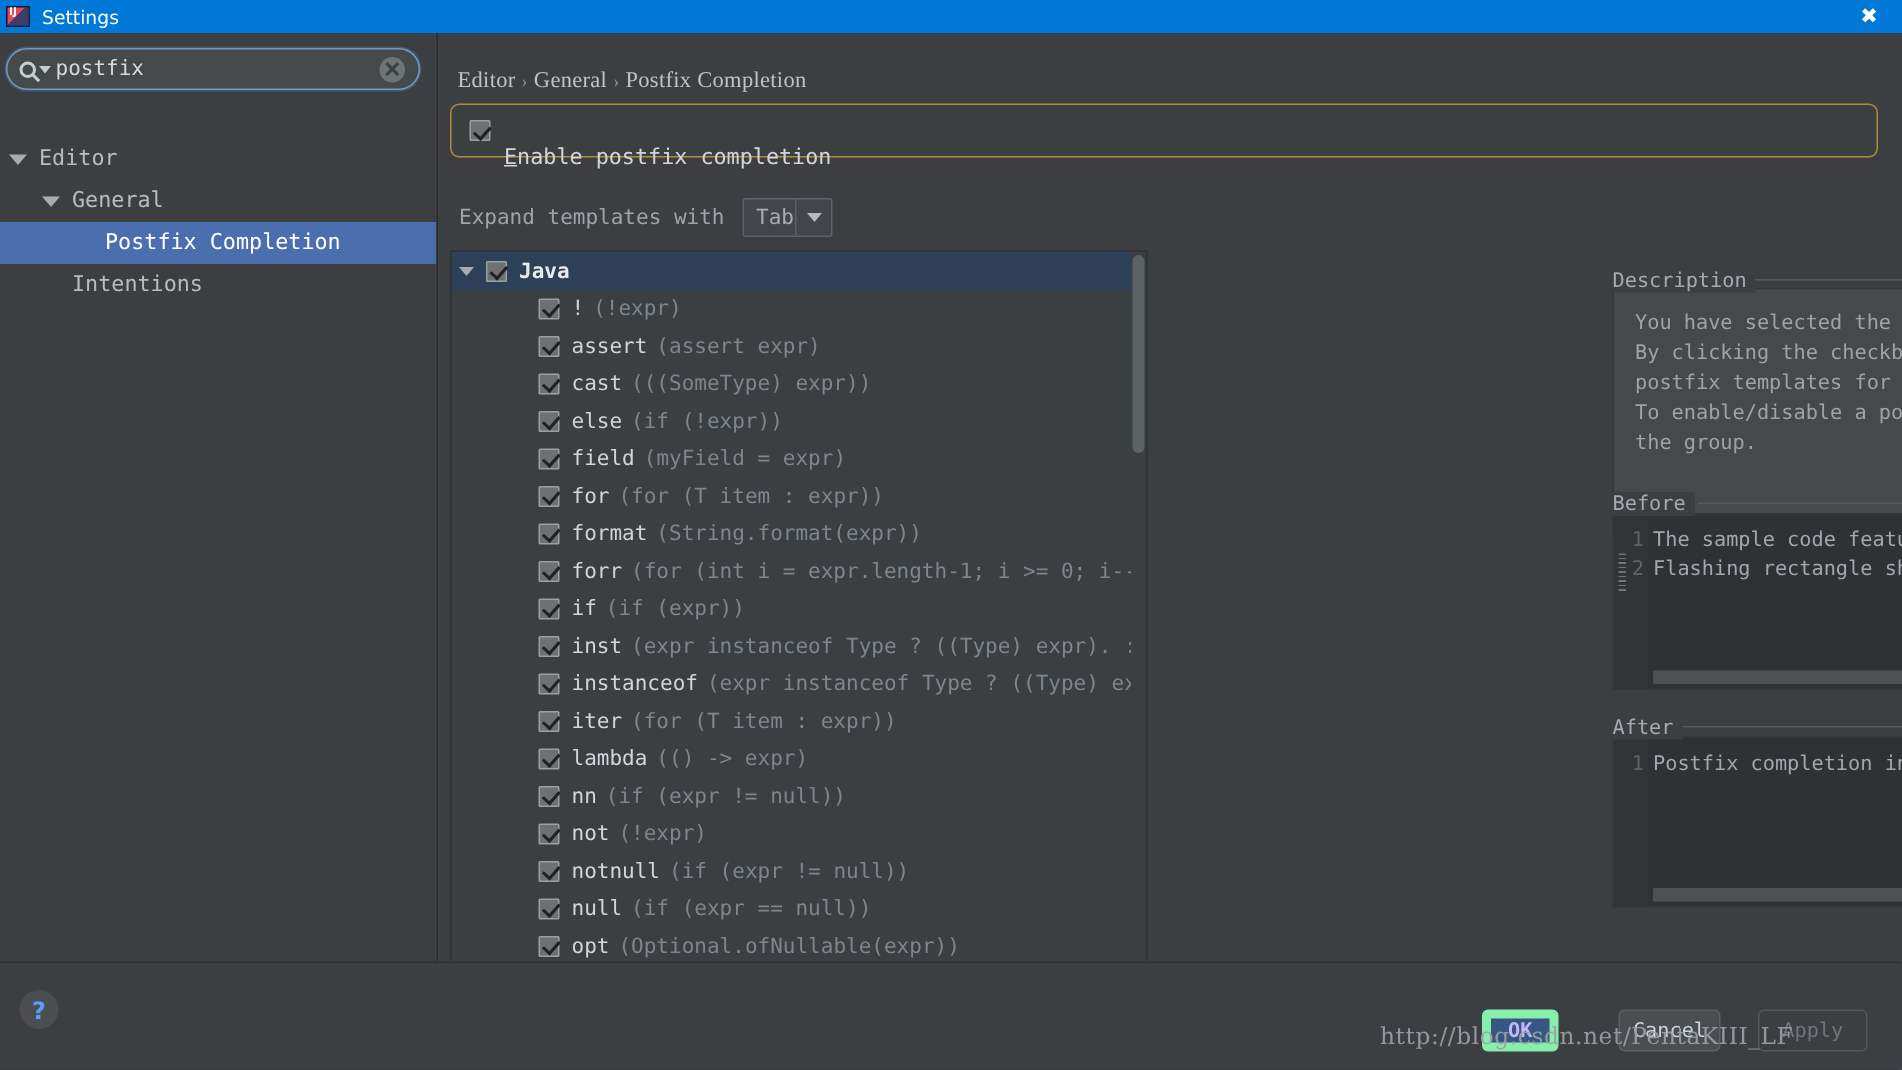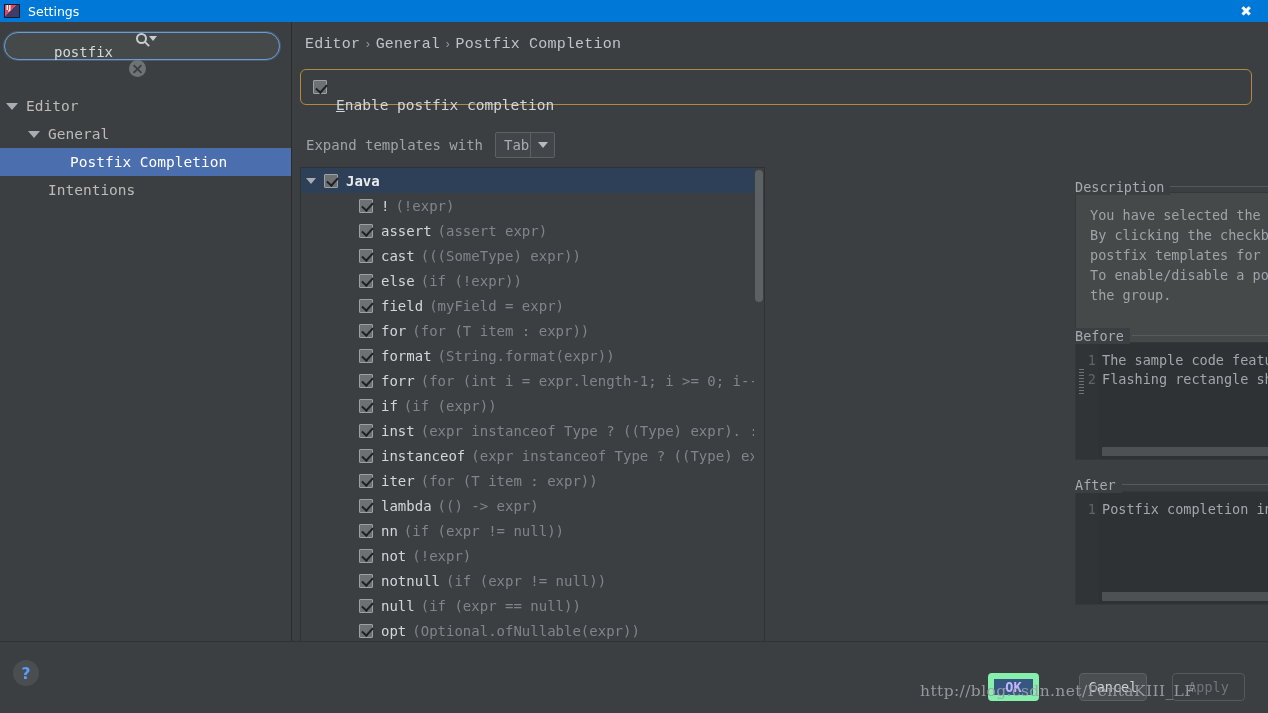--- a/index.html
+++ b/index.html
@@ -39,21 +39,21 @@
   
   #left-panel {
     position: absolute; top: 22px; left: 0; width: 291px; height: 619px;
     background: #3c3f41;
   }
   #search-wrap { position: absolute; top: 10px; left: 4px; width: 276px; height: 28px; }
   #search-box {
     width: 100%; height: 100%; border-radius: 14px;
     background: #45494a; border: 1px solid #6b9bd2;
     box-shadow: 0 0 0 1px rgba(90,140,200,.35);
-    display: flex; align-items: center; flex-direction: column;
+    display: flex; align-items: center;
   }
   #search-icon-grp {
     margin-left: 8px; display:flex; align-items:center; flex: none;
   }
   .mag { width: 11px; height: 11px; border: 2px solid #c8cdd2; border-radius: 50%; position: relative; }
   .mag::after { content:""; position:absolute; right:-5px; bottom:-3px; width:6px; height:2px;
                 background:#c8cdd2; transform: rotate(45deg); }
   .caret-dn { width:0;height:0;border-left:4px solid transparent;border-right:4px solid transparent;
               border-top:5px solid #c8cdd2; margin-left:2px; }
   #search-input {
@@ -88,22 +88,22 @@
   .stack-ic i:nth-child(1){ left:0; top:0; width:8px; height:8px; }
   .stack-ic i:nth-child(2){ left:4px; top:3px; width:9px; height:9px; background:#4b4f51; }
   .stack-ic i:nth-child(2)::after{ content:""; position:absolute; left:1.5px; top:3px; width:5px; height:1px; background:#82878b; }
 
   
   #main {
     position: absolute; top: 22px; left: 291px; width: 977px; height: 619px;
     background: #3c3f41; border-left: 1px solid #2b2b2b;
   }
   #breadcrumb {
-    position: absolute; top: 14px; left: 13px;
-    color: #bfc4c9; font-size: 15px; font-family: Liberation Mono, monospace;
+    position: absolute; top: 24px; left: 13px;
+    color: #bfc4c9; font-size: 15px; font-family: Liberation Serif, serif;
     letter-spacing: .2px;
   }
   #breadcrumb .sep { color: #8f969c; margin: 0 4px; font-size: 12px; }
 
   #enable-band {
     position: absolute; top: 47px; left: 8px; width: 952px; height: 36px;
     border: 1px solid #b08b3e; border-radius: 6px;
     display: flex; align-items: center; padding-left: 12px;
   }
   .cbx {

